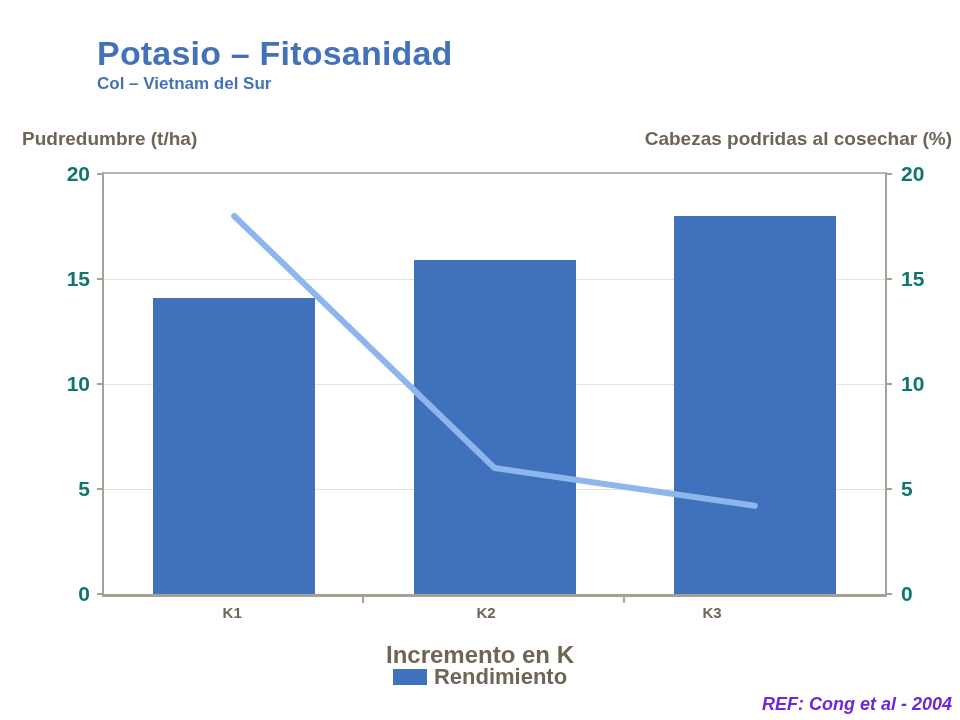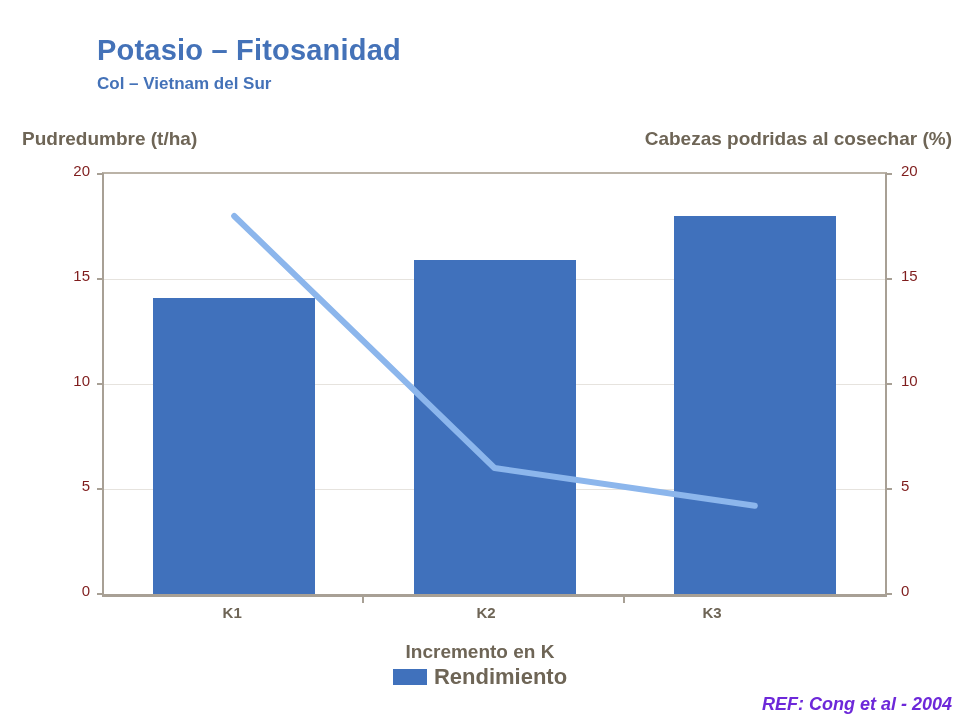--- a/index.html
+++ b/index.html
@@ -13,21 +13,21 @@
     font-family: "Liberation Sans", sans-serif;
     overflow: hidden;
     position: relative;
   }
 
   
   #chart-title {
     position: absolute;
     left: 97px;
     top: 34px;
-    font-size: 29px;
+    font-size: 34px;
     font-weight: bold;
     color: #4472B8;
     letter-spacing: 0.2px;
     white-space: nowrap;
   }
   #chart-subtitle {
     position: absolute;
     left: 97px;
     top: 74px;
     font-size: 17px;
@@ -46,21 +46,21 @@
   }
   #left-axis-title  { left: 22px;  top: 128px; }
   #right-axis-title { right: 8px;  top: 128px; }
 
   #x-axis-title {
     position: absolute;
     left: 0;
     right: 0;
     top: 641px;
     text-align: center;
-    font-size: 19px;
+    font-size: 24px;
     font-weight: bold;
     color: #6E6556;
   }
 
   
   #plot-area {
     position: absolute;
     left: 102px;
     top: 172px;
     width: 781px;
@@ -85,23 +85,23 @@
     position: absolute;
     width: 7px;
     height: 2px;
     background: #A8A095;
   }
   .tick-mark.left  { left: -7px;  }
   .tick-mark.right { right: -7px; }
 
   .tick-label {
     position: absolute;
-    font-size: 15px;
-    font-weight: normal;
-    color: #7f1d1d;
+    font-size: 21px;
+    font-weight: bold;
+    color: #0f766e;
     line-height: 1;
   }
   .tick-label.left  { right: 100%; margin-right: 14px; text-align: right; }
   .tick-label.right { left: 100%;  margin-left: 16px;  text-align: left;  }
 
   
   .bar {
     position: absolute;
     bottom: 0;
     background: #4071BC;

